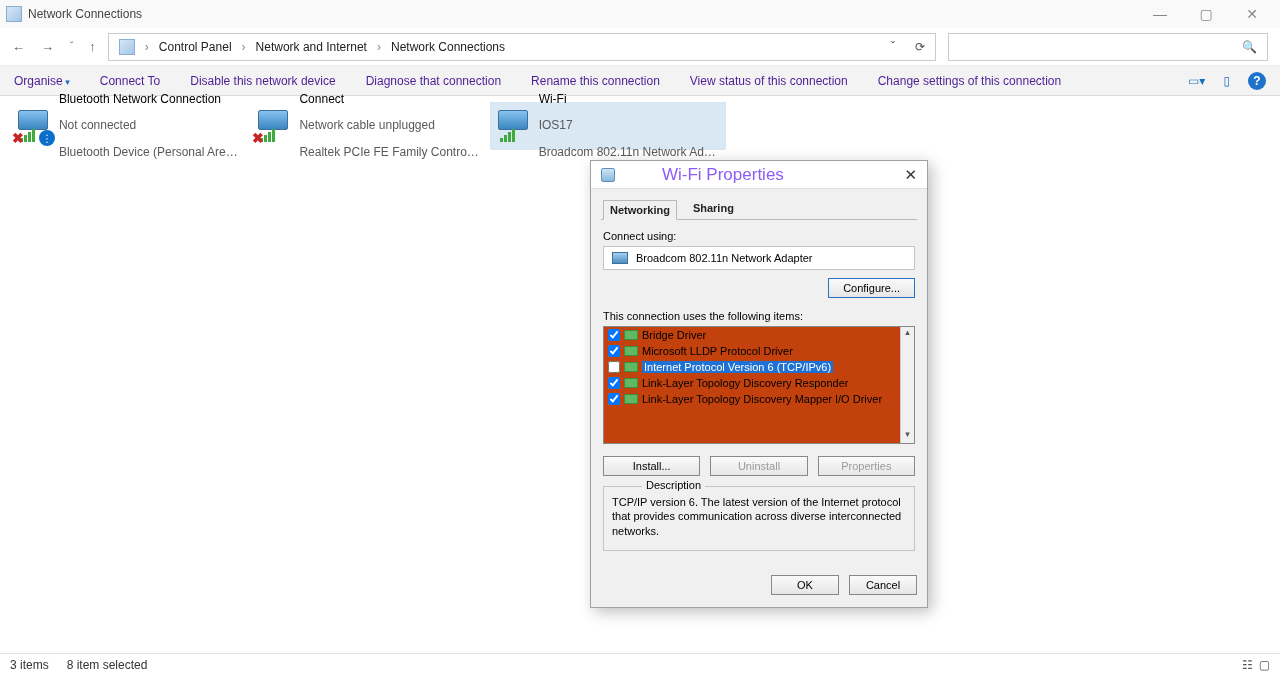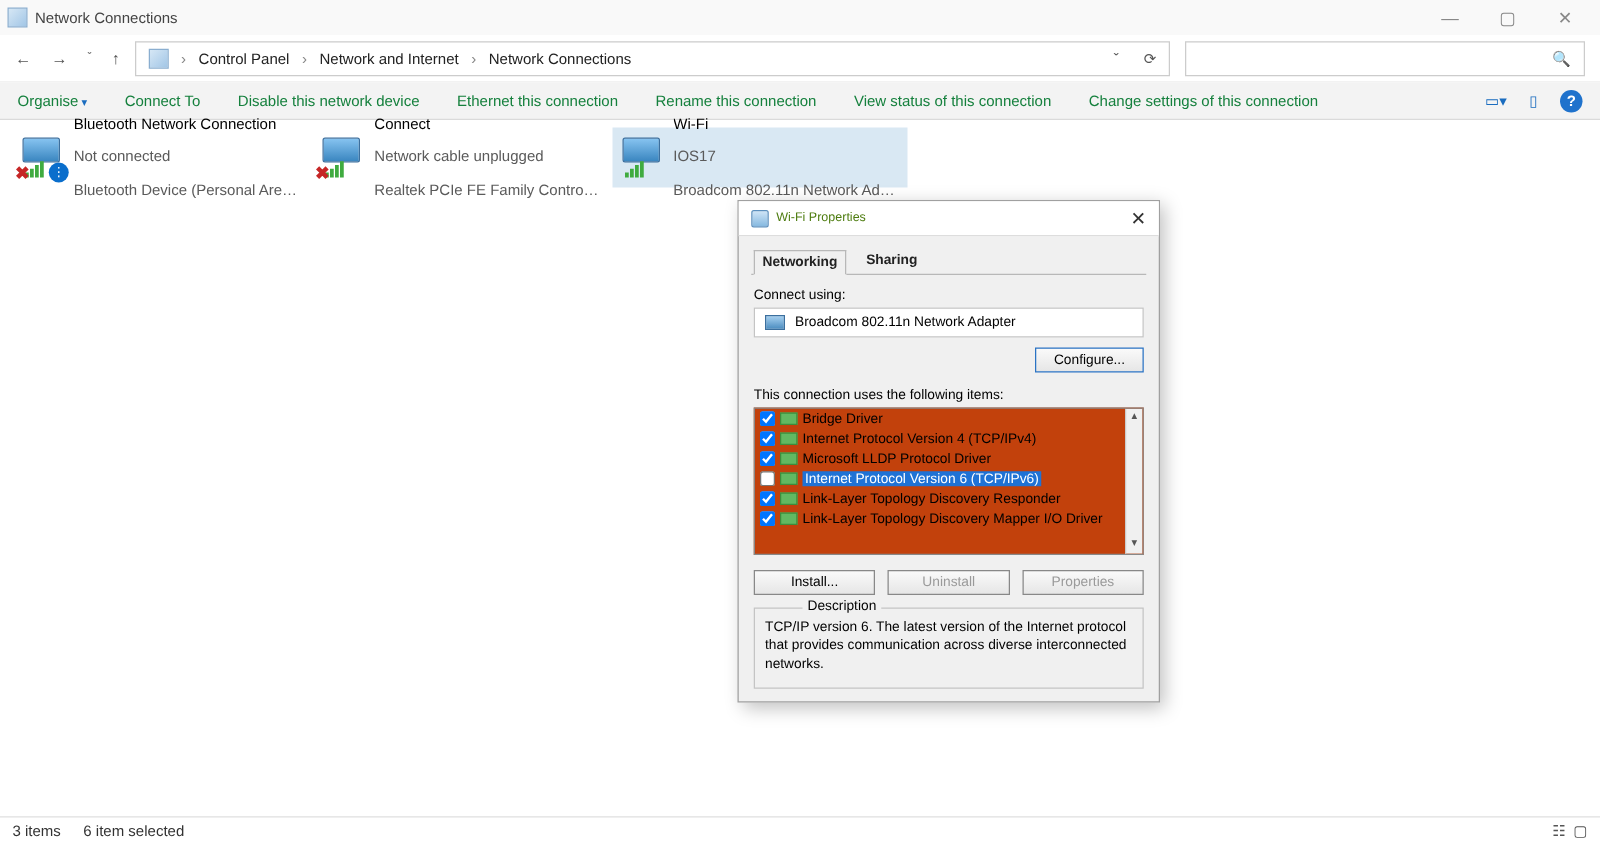--- a/index.html
+++ b/index.html
@@ -80,21 +80,21 @@
     
     .toolbar {
       background: #f3f3f3;
       border-bottom: 1px solid #dadada;
       height: 30px;
       display: flex;
       align-items: center;
       padding: 0 14px;
       gap: 30px;
     }
-    .toolbar .tb-item { color: #15803d; cursor: default; }
+    .toolbar .tb-item { color: #4c1d95; cursor: default; }
     .toolbar .tb-item.dd::after { content: " ▾"; color: #1a6cbf; font-size: 9px; }
     .toolbar .tb-right { margin-left: auto; display: flex; align-items: center; gap: 18px; color: #1a6cbf; }
     .tb-help {
       width: 18px; height: 18px; border-radius: 50%;
       background: #1f72cc; color: #fff;
       display: flex; align-items: center; justify-content: center;
       font-size: 12px; font-weight: bold;
     }
 
     
@@ -156,21 +156,21 @@
     .dlg-title {
       height: 28px; display: flex; align-items: center;
       padding: 0 10px; background: #fff; border-bottom: 1px solid #ddd;
     }
     .dlg-title-icon {
       width: 14px; height: 14px; margin-right: 6px;
       background: linear-gradient(180deg,#cfe4f6,#86b9e0);
       border: 1px solid #5c8fbd;
       border-radius: 2px;
     }
-    .dlg-title-text { color: #4d7c0f; font-size: 10px; }
+    .dlg-title-text { color: #8b5cf6; font-size: 17px; margin-left: 41px; }
     .dlg-close { margin-left: auto; font-size: 15px; color: #333; }
     .dlg-tabs {
       display: flex; padding: 10px 12px 0 12px;
       gap: 10px; font-size: 11px;
     }
     .dlg-tab { padding: 3px 6px; color: #222; font-weight: bold; }
     .dlg-tab.active { background: #f0f0f0; border: 1px solid #b8b8b8; border-bottom-color: #f0f0f0; position: relative; top: 1px; }
     .dlg-body {
       margin: 0 10px 10px 10px;
       border-top: 1px solid #b8b8b8;
@@ -281,21 +281,21 @@
   </div>
   <div class="search-box">
     <span>🔍</span>
   </div>
 </div>
 
 <div class="toolbar">
   <span class="tb-item dd">Organise</span>
   <span class="tb-item">Connect To</span>
   <span class="tb-item">Disable this network device</span>
-  <span class="tb-item">Ethernet this connection</span>
+  <span class="tb-item">Diagnose that connection</span>
   <span class="tb-item">Rename this connection</span>
   <span class="tb-item">View status of this connection</span>
   <span class="tb-item">Change settings of this connection</span>
   <div class="tb-right">
     <span>▭▾</span>
     <span>▯</span>
     <div class="tb-help">?</div>
   </div>
 </div>
 
@@ -372,25 +372,20 @@
     <div class="configure-row">
       <button class="dlg-button default">Configure...</button>
     </div>
     <div class="items-label">This connection uses the following items:</div>
     <div class="items-list">
       <div class="items-inner" id="items-inner">
           <div class="item-row">
             <input type="checkbox" checked="" style="">
             <div class="item-icon"></div>
             <span class="item-text">Bridge Driver</span>
-          </div>
-          <div class="item-row">
-            <input type="checkbox" checked="" style="">
-            <div class="item-icon"></div>
-            <span class="item-text">Internet Protocol Version 4 (TCP/IPv4)</span>
           </div>
           <div class="item-row">
             <input type="checkbox" checked="" style="">
             <div class="item-icon"></div>
             <span class="item-text">Microsoft LLDP Protocol Driver</span>
           </div>
           <div class="item-row selected">
             <input type="checkbox" style="">
             <div class="item-icon"></div>
             <span class="item-text">Internet Protocol Version 6 (TCP/IPv6)</span>
@@ -415,22 +410,26 @@
     <div class="btn-row">
       <button class="dlg-button">Install...</button>
       <button class="dlg-button disabled">Uninstall</button>
       <button class="dlg-button disabled">Properties</button>
     </div>
     <div class="desc-field">
       <div class="desc-legend">Description</div>
       <div class="desc-text">TCP/IP version 6. The latest version of the Internet protocol that provides communication across diverse interconnected networks.</div>
     </div>
   </div>
+  <div class="dlg-footer">
+    <button class="dlg-button">OK</button>
+    <button class="dlg-button">Cancel</button>
+  </div>
 </div>
 
 <div class="statusbar">
   <span>3 items</span>
-  <span>6 item selected</span>
+  <span>8 item selected</span>
   <div class="view-icons">
     <span>☷</span>
     <span>▢</span>
   </div>
 </div>
 
 </body></html>

